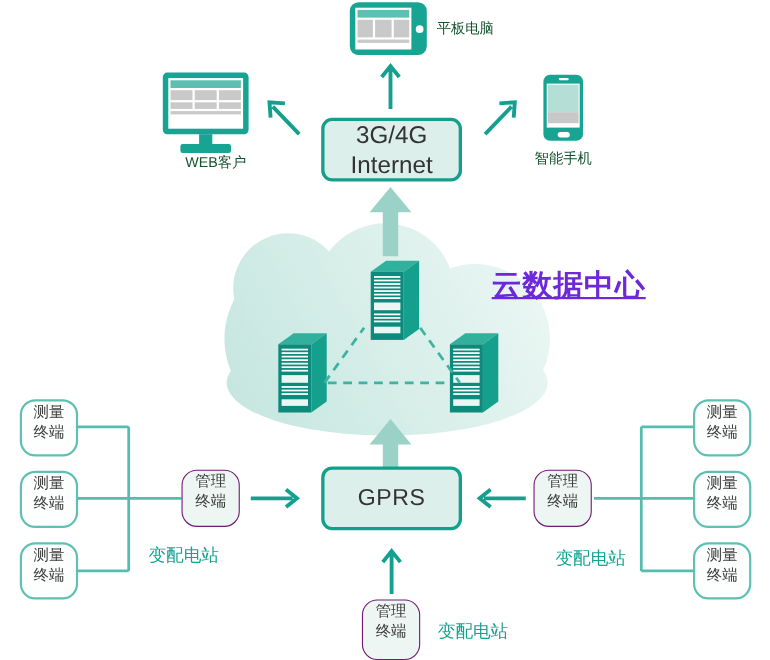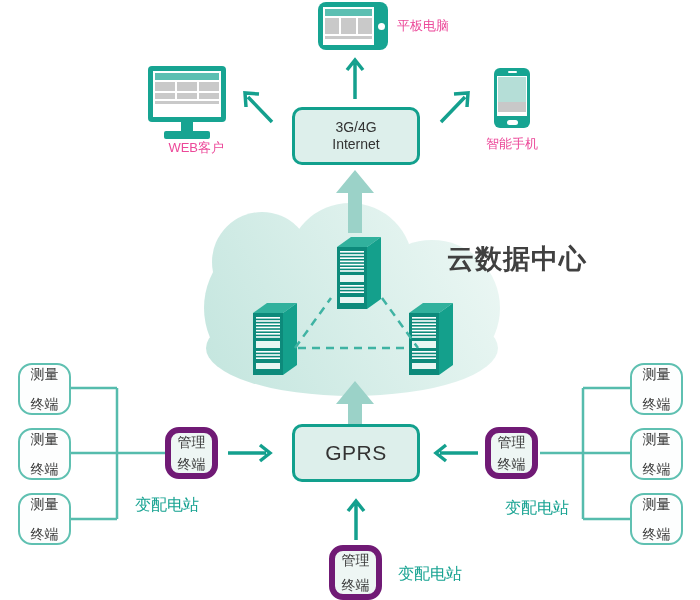--- a/index.html
+++ b/index.html
@@ -8,33 +8,33 @@
     font-family:"Liberation Sans","DejaVu Sans",sans-serif;
   }
   svg.layer{position:absolute;left:0;top:0;width:700px;height:600px;}
 
   
   .big-box{
     position:absolute;width:128px;height:58px;border:3px solid #12a08d;border-radius:10px;
     background:#ddefeb;display:flex;flex-direction:column;align-items:center;justify-content:center;
     color:#333;box-sizing:border-box;
   }
-  .big-box .l1{font-size:14px;line-height:1.25;}
+  .big-box .l1{font-size:22px;line-height:1.25;}
   .big-box .gprs{font-size:21px;letter-spacing:.5px;}
   .term-box{
     position:absolute;width:53px;height:52px;border-radius:14px;background:#fdfefe;
-    display:flex;flex-direction:column;align-items:center;justify-content:space-between;
+    display:flex;flex-direction:column;align-items:center;justify-content:flex-start;
     color:#3a3a3a;font-size:14px;line-height:1.3;box-sizing:border-box;
   }
   .term-box.measure{border:2.5px solid #5fc0b1;}
-  .term-box.manage{border:6px solid #701a75;background:#eef6f4;}
-
-  
-  .dev-label{position:absolute;font-size:13px;color:#ec4899;white-space:nowrap;}
-  .cloud-title{position:absolute;left:447px;top:241px;font-size:27px;font-weight:bold;color:#404040;letter-spacing:1px;white-space:nowrap;}
+  .term-box.manage{border:1px solid #701a75;background:#eef6f4;}
+
+  
+  .dev-label{position:absolute;font-size:13px;color:#14532d;white-space:nowrap;}
+  .cloud-title{position:absolute;left:447px;top:241px;font-size:27px;font-weight:bold;color:#6d28d9;letter-spacing:1px;white-space:nowrap;text-decoration:underline;}
   .station-label{position:absolute;font-size:16px;color:#16a291;font-weight:500;white-space:nowrap;}
 
   
   .monitor{position:absolute;left:148px;top:66px;width:78px;}
   .mon-frame{width:78px;height:56px;background:#17a492;border-radius:4px;padding:5px 5px;box-sizing:border-box;}
   .mon-screen{width:100%;height:100%;background:#fff;padding:2px;box-sizing:border-box;}
   .mon-bar{height:7px;background:#5cbfb2;margin-bottom:2px;}
   .mon-row{display:flex;gap:2px;margin-bottom:2px;}
   .mon-blk{flex:1;height:9px;background:#c9c9c9;}
   .mon-line{height:3px;background:#c9c9c9;margin-bottom:2px;}

